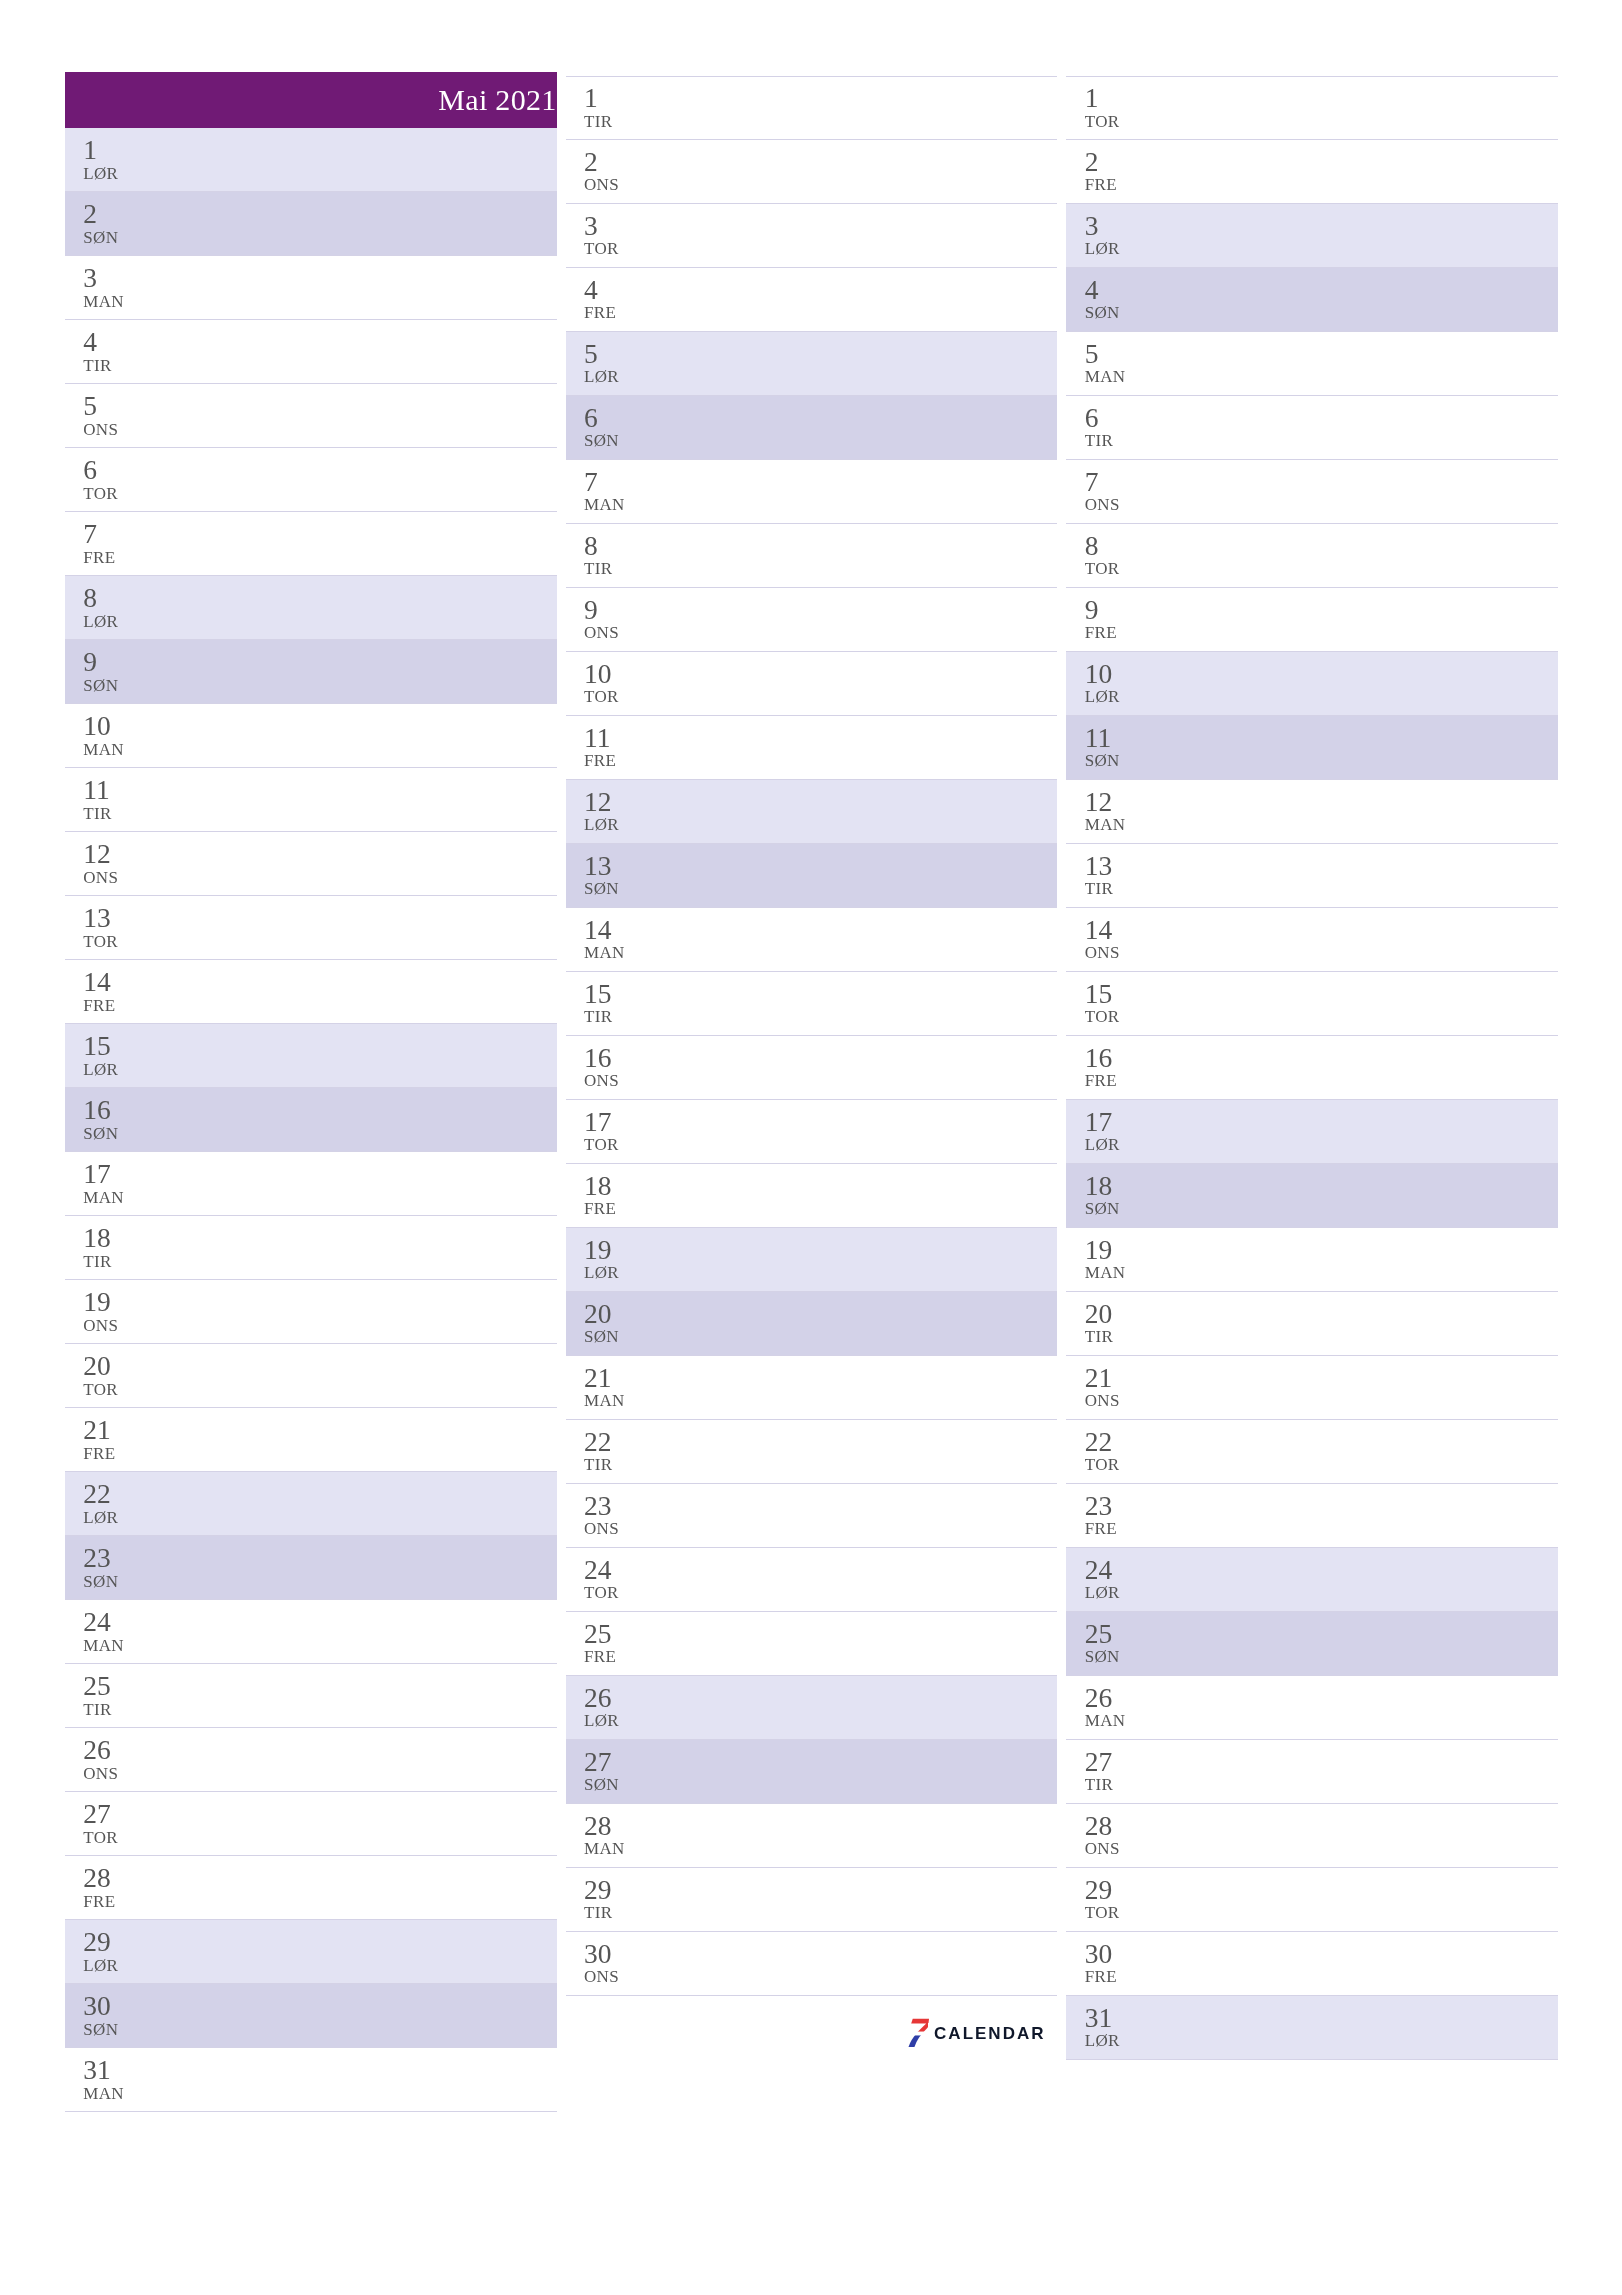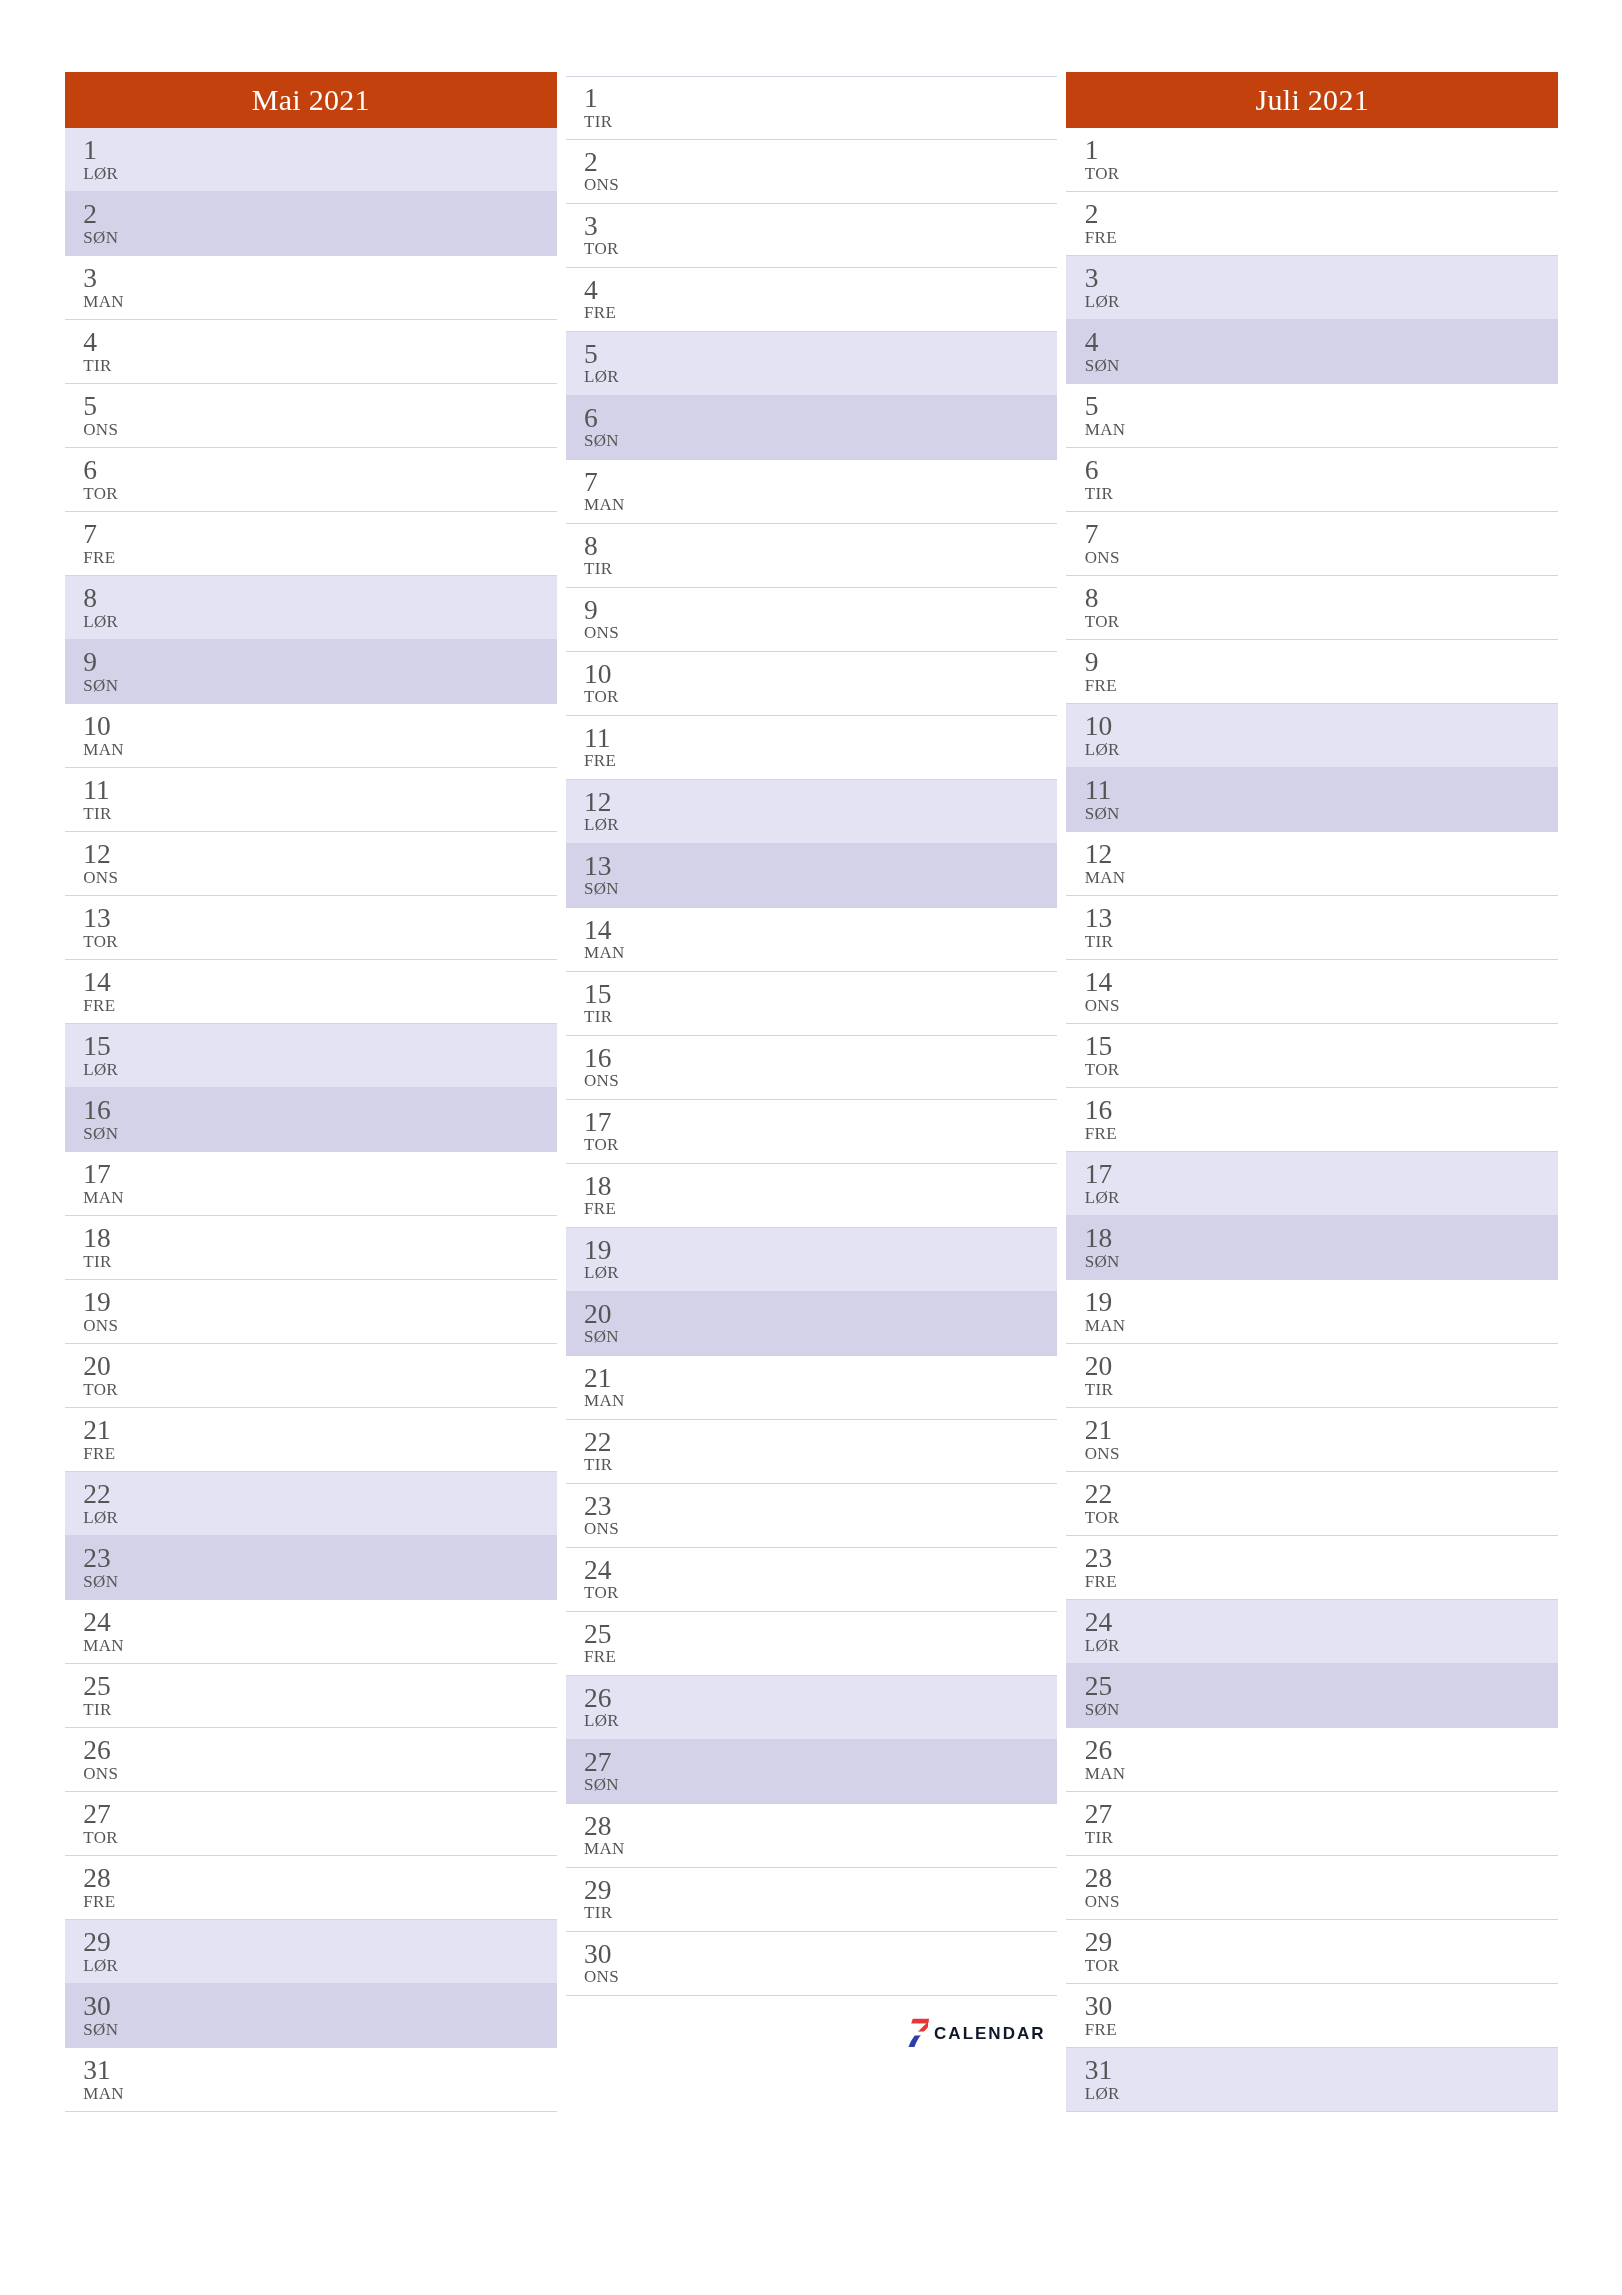--- a/index.html
+++ b/index.html
@@ -15,23 +15,23 @@
     display: flex;
     gap: 9.2px;
     width: 100%;
   }
   .month-col {
     flex: 1;
     display: flex;
     flex-direction: column;
   }
   .month-header {
-    background: #c2410c;
+    background: #701a75;
     color: #fff;
-    text-align: center;
+    text-align: right;
     font-size: 30px;
     font-weight: 400;
     padding: 10.5px 0 11.8px 0;
     letter-spacing: 0.3px;
   }
   .day-cell {
     display: flex;
     flex-direction: column;
     justify-content: center;
     padding: 5.9px 0 5.9px 18.3px;
@@ -335,21 +335,20 @@
       <div class="day-cell">
         <div class="day-num">30</div>
         <div class="day-dow">ONS</div>
       </div>
       <div class="footer-logo">
         <span class="logo-7">7</span>
         <span class="logo-word">CALENDAR</span>
       </div>
     </div>
     <div class="month-col">
-      <div class="month-header">Juli 2021</div>
       <div class="day-cell">
         <div class="day-num">1</div>
         <div class="day-dow">TOR</div>
       </div>
       <div class="day-cell">
         <div class="day-num">2</div>
         <div class="day-dow">FRE</div>
       </div>
       <div class="day-cell sat">
         <div class="day-num">3</div>

